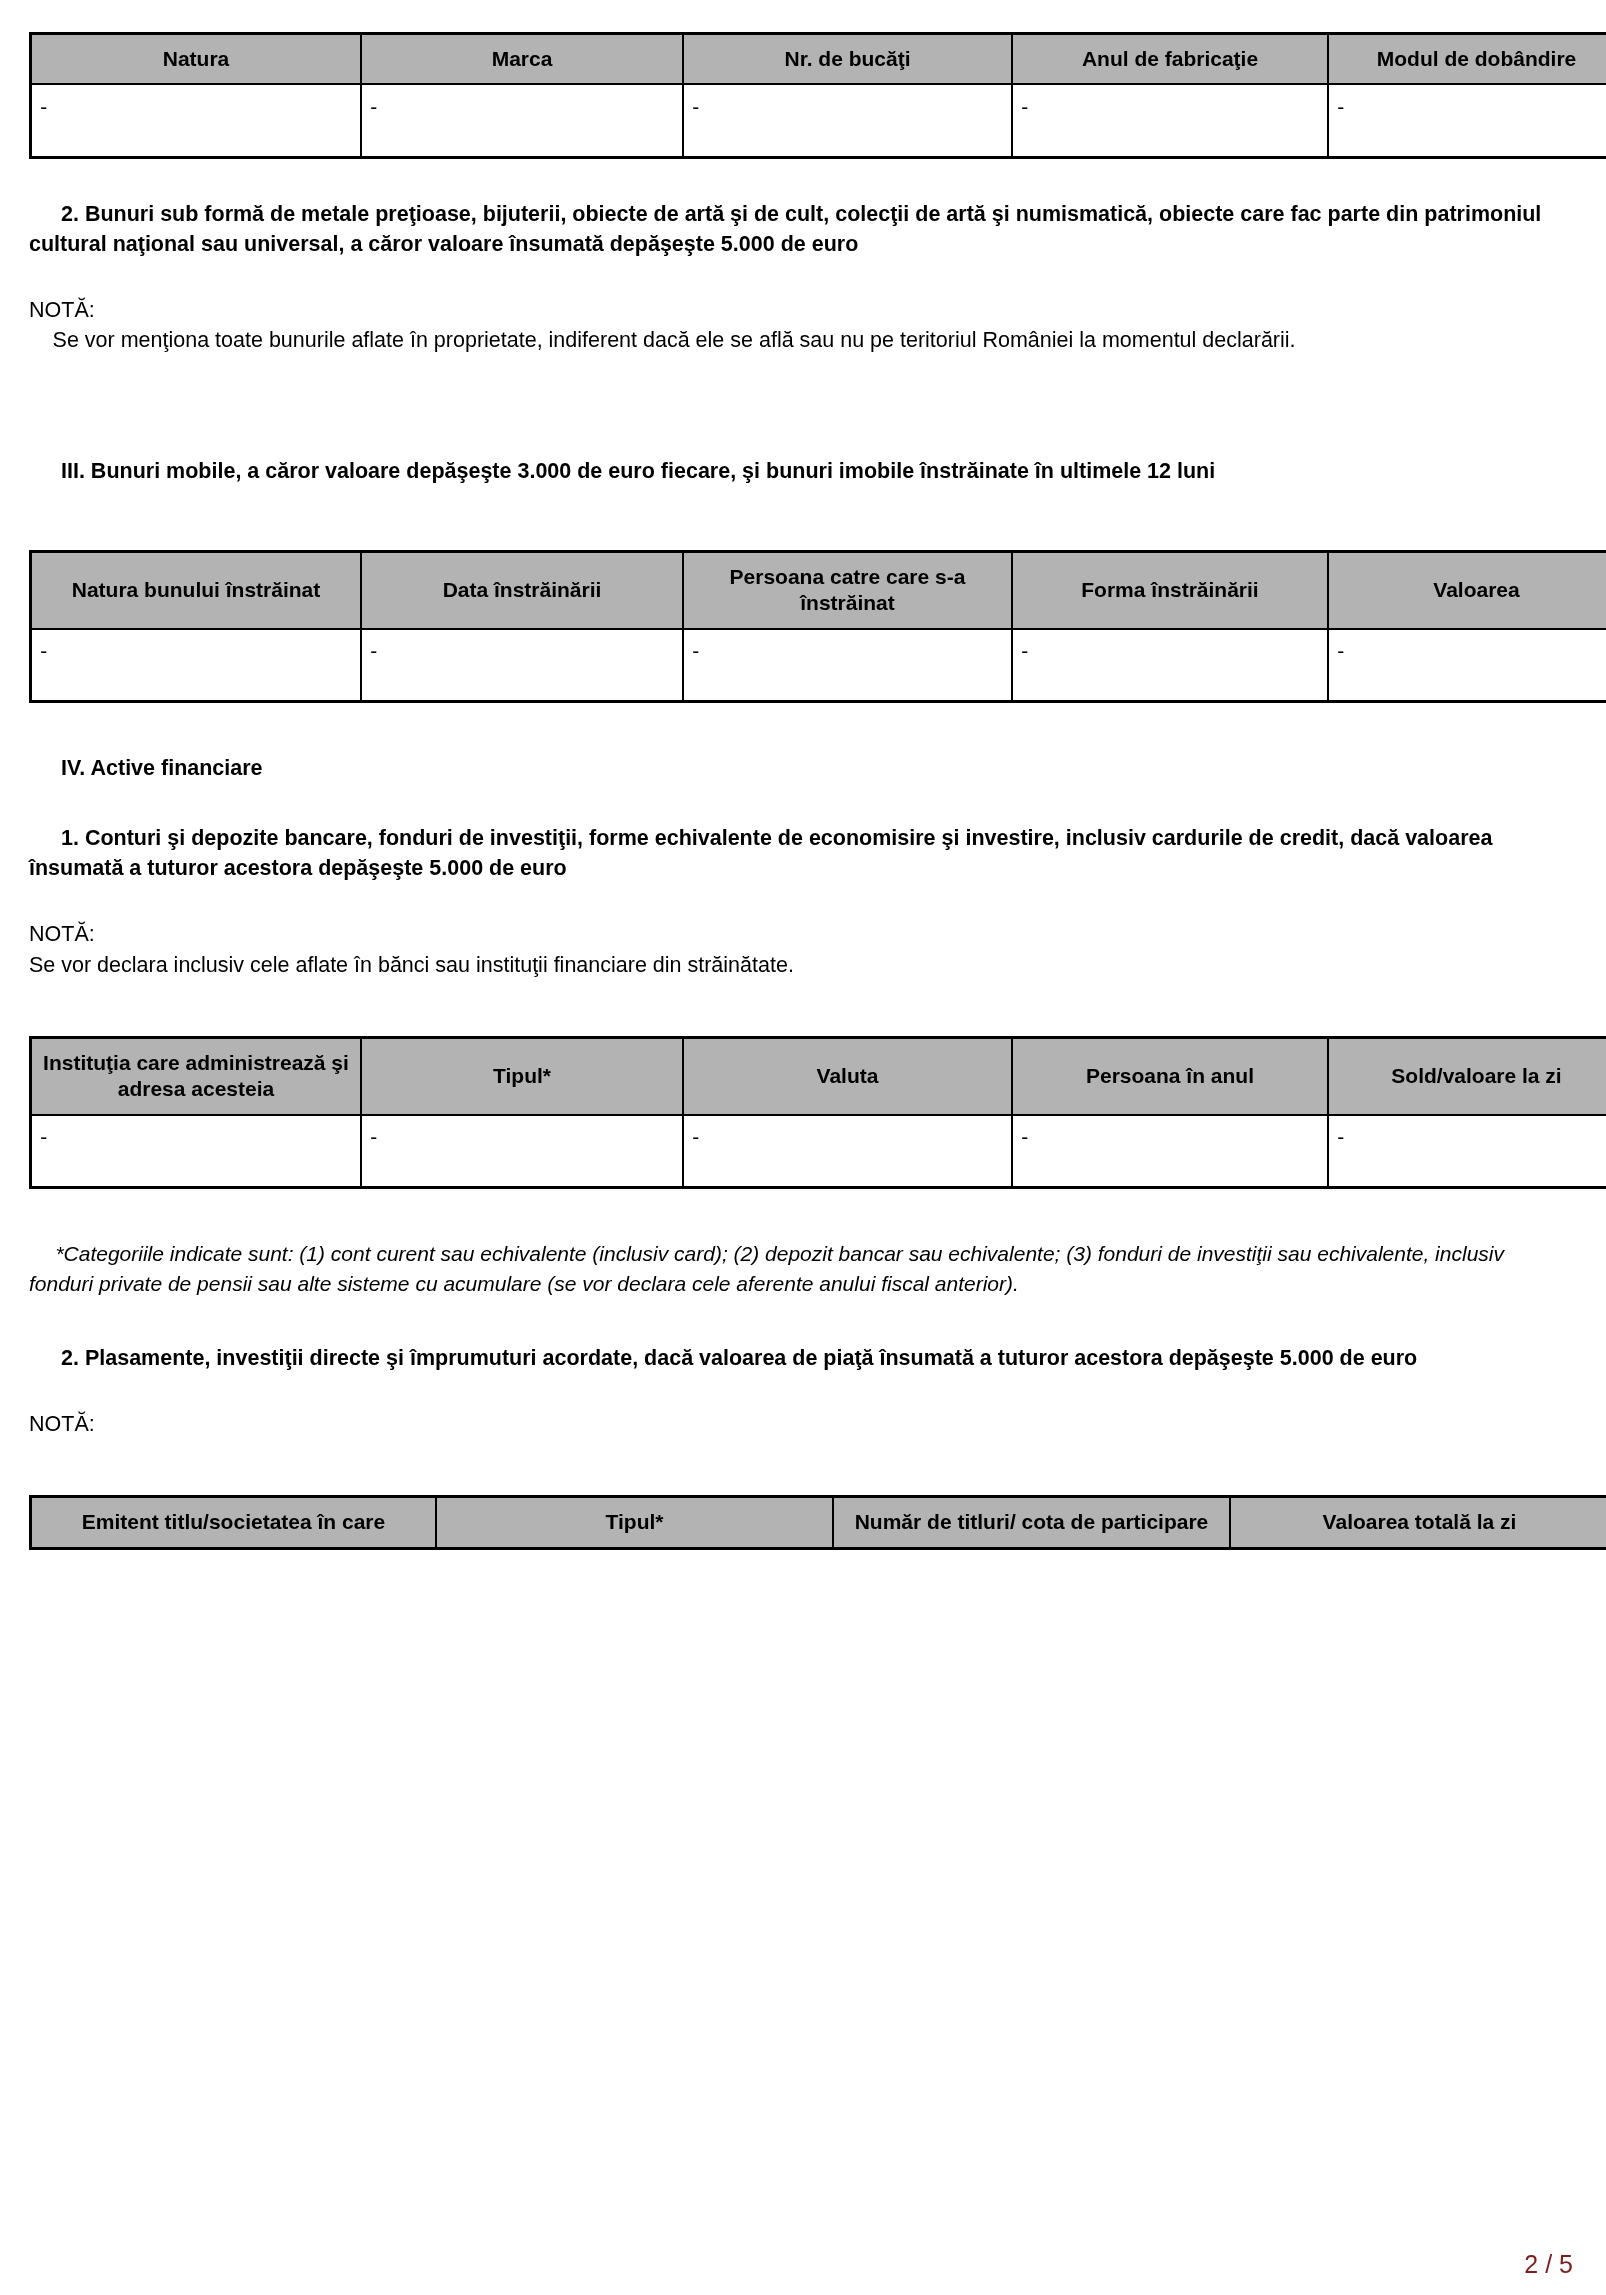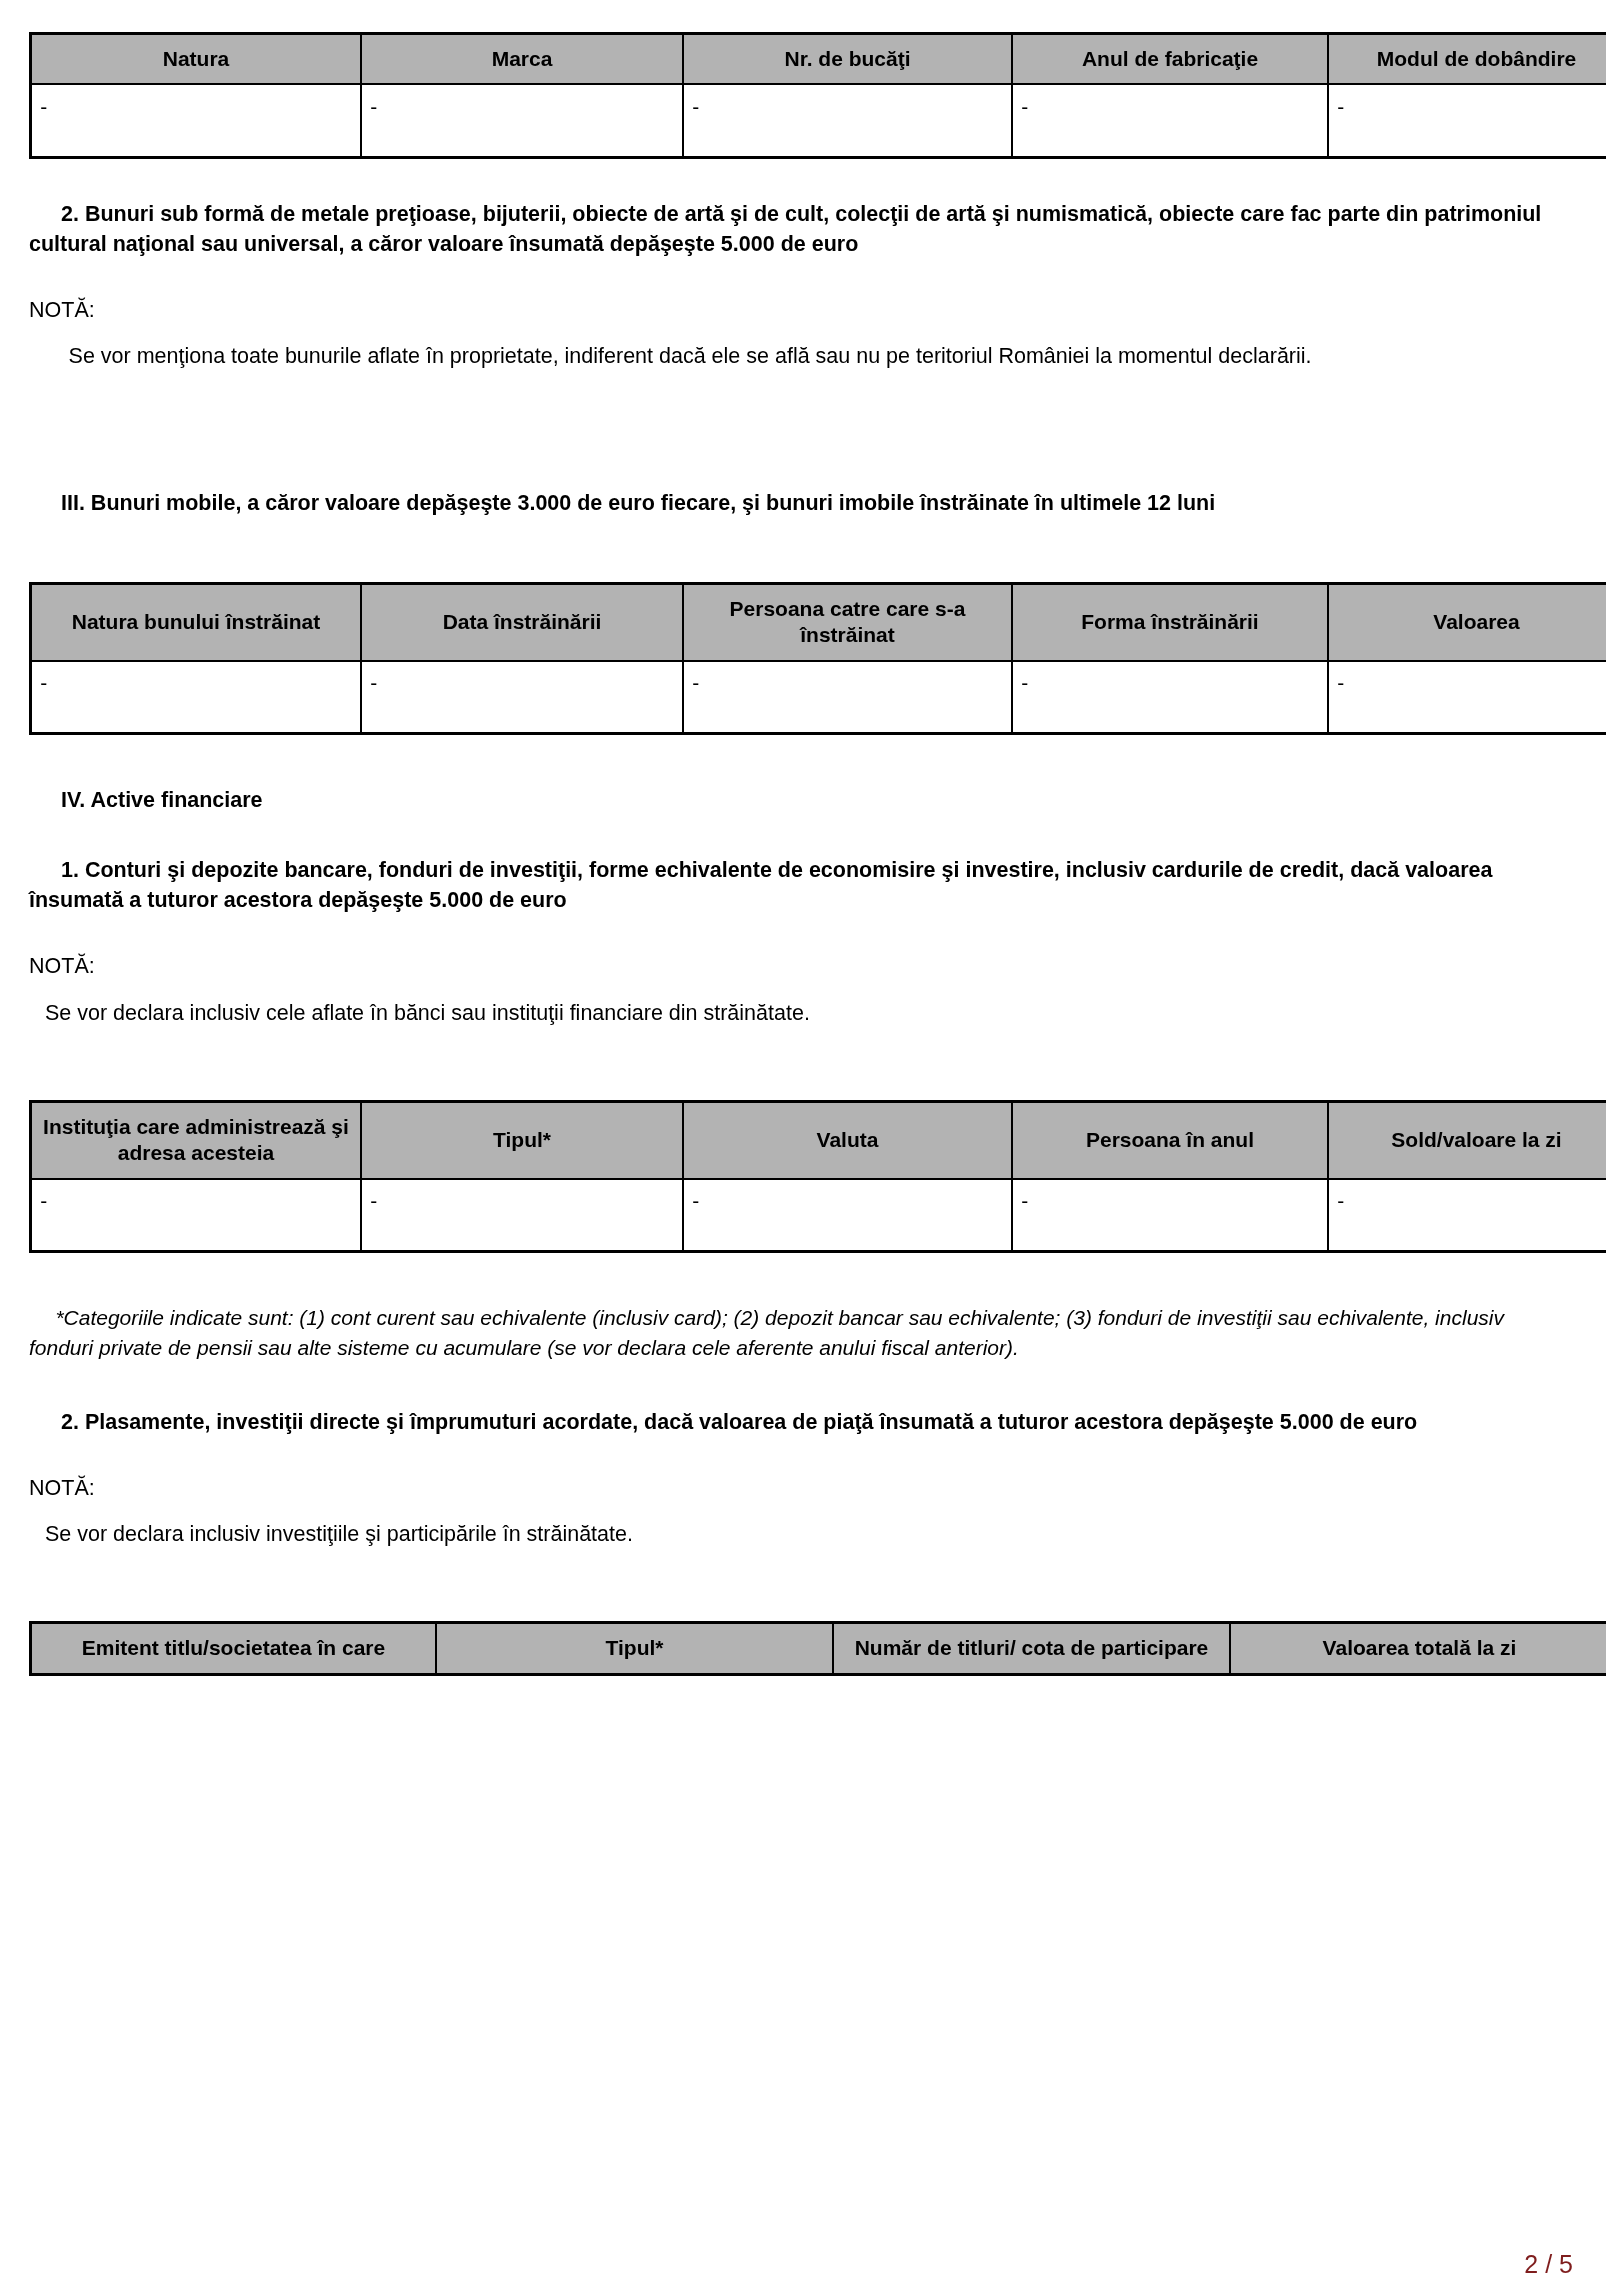--- a/index.html
+++ b/index.html
@@ -64,21 +64,21 @@
   .h-bold {
     font-size: 21.5px;
     font-weight: bold;
     line-height: 1.40;
     text-indent: 32px;
     margin: 0;
   }
   .para {
     font-size: 21.5px;
     line-height: 1.40;
-    margin: 16px;
+    margin: 0;
   }
   .para.indent { text-indent: 23.6px; }
   .note-label {
     font-size: 21.5px;
     line-height: 1.40;
     margin: 0;
     text-indent: 0;
   }
   .footnote {
     font-size: 21px;
@@ -212,21 +212,20 @@
 
     <p class="footnote">*Categoriile indicate sunt: (1) cont curent sau echivalente (inclusiv card); (2) depozit bancar sau echivalente; (3) fonduri de investiţii sau echivalente, inclusiv fonduri private de pensii sau alte sisteme cu acumulare (se vor declara cele aferente anului fiscal anterior).</p>
 
     <div class="sp-64"></div>
 
     <p class="h-bold">2. Plasamente, investiţii directe şi împrumuturi acordate, dacă valoarea de piaţă însumată a tuturor acestora depăşeşte 5.000 de euro</p>
 
     <div class="sp-52"></div>
 
     <p class="note-label">NOTĂ:</p>
-    <p class="para">Se vor declara inclusiv investiţiile şi participările în străinătate.</p>
 
     <div class="sp-80"></div>
 
     <table class="doc-table">
       <thead>
         <tr>
           <th style="width:389px">Emitent titlu/societatea în care</th>
           <th style="width:381px">Tipul*</th>
           <th style="width:381px">Număr de titluri/ cota de participare</th>
           <th style="width:363px">Valoarea totală la zi</th>

